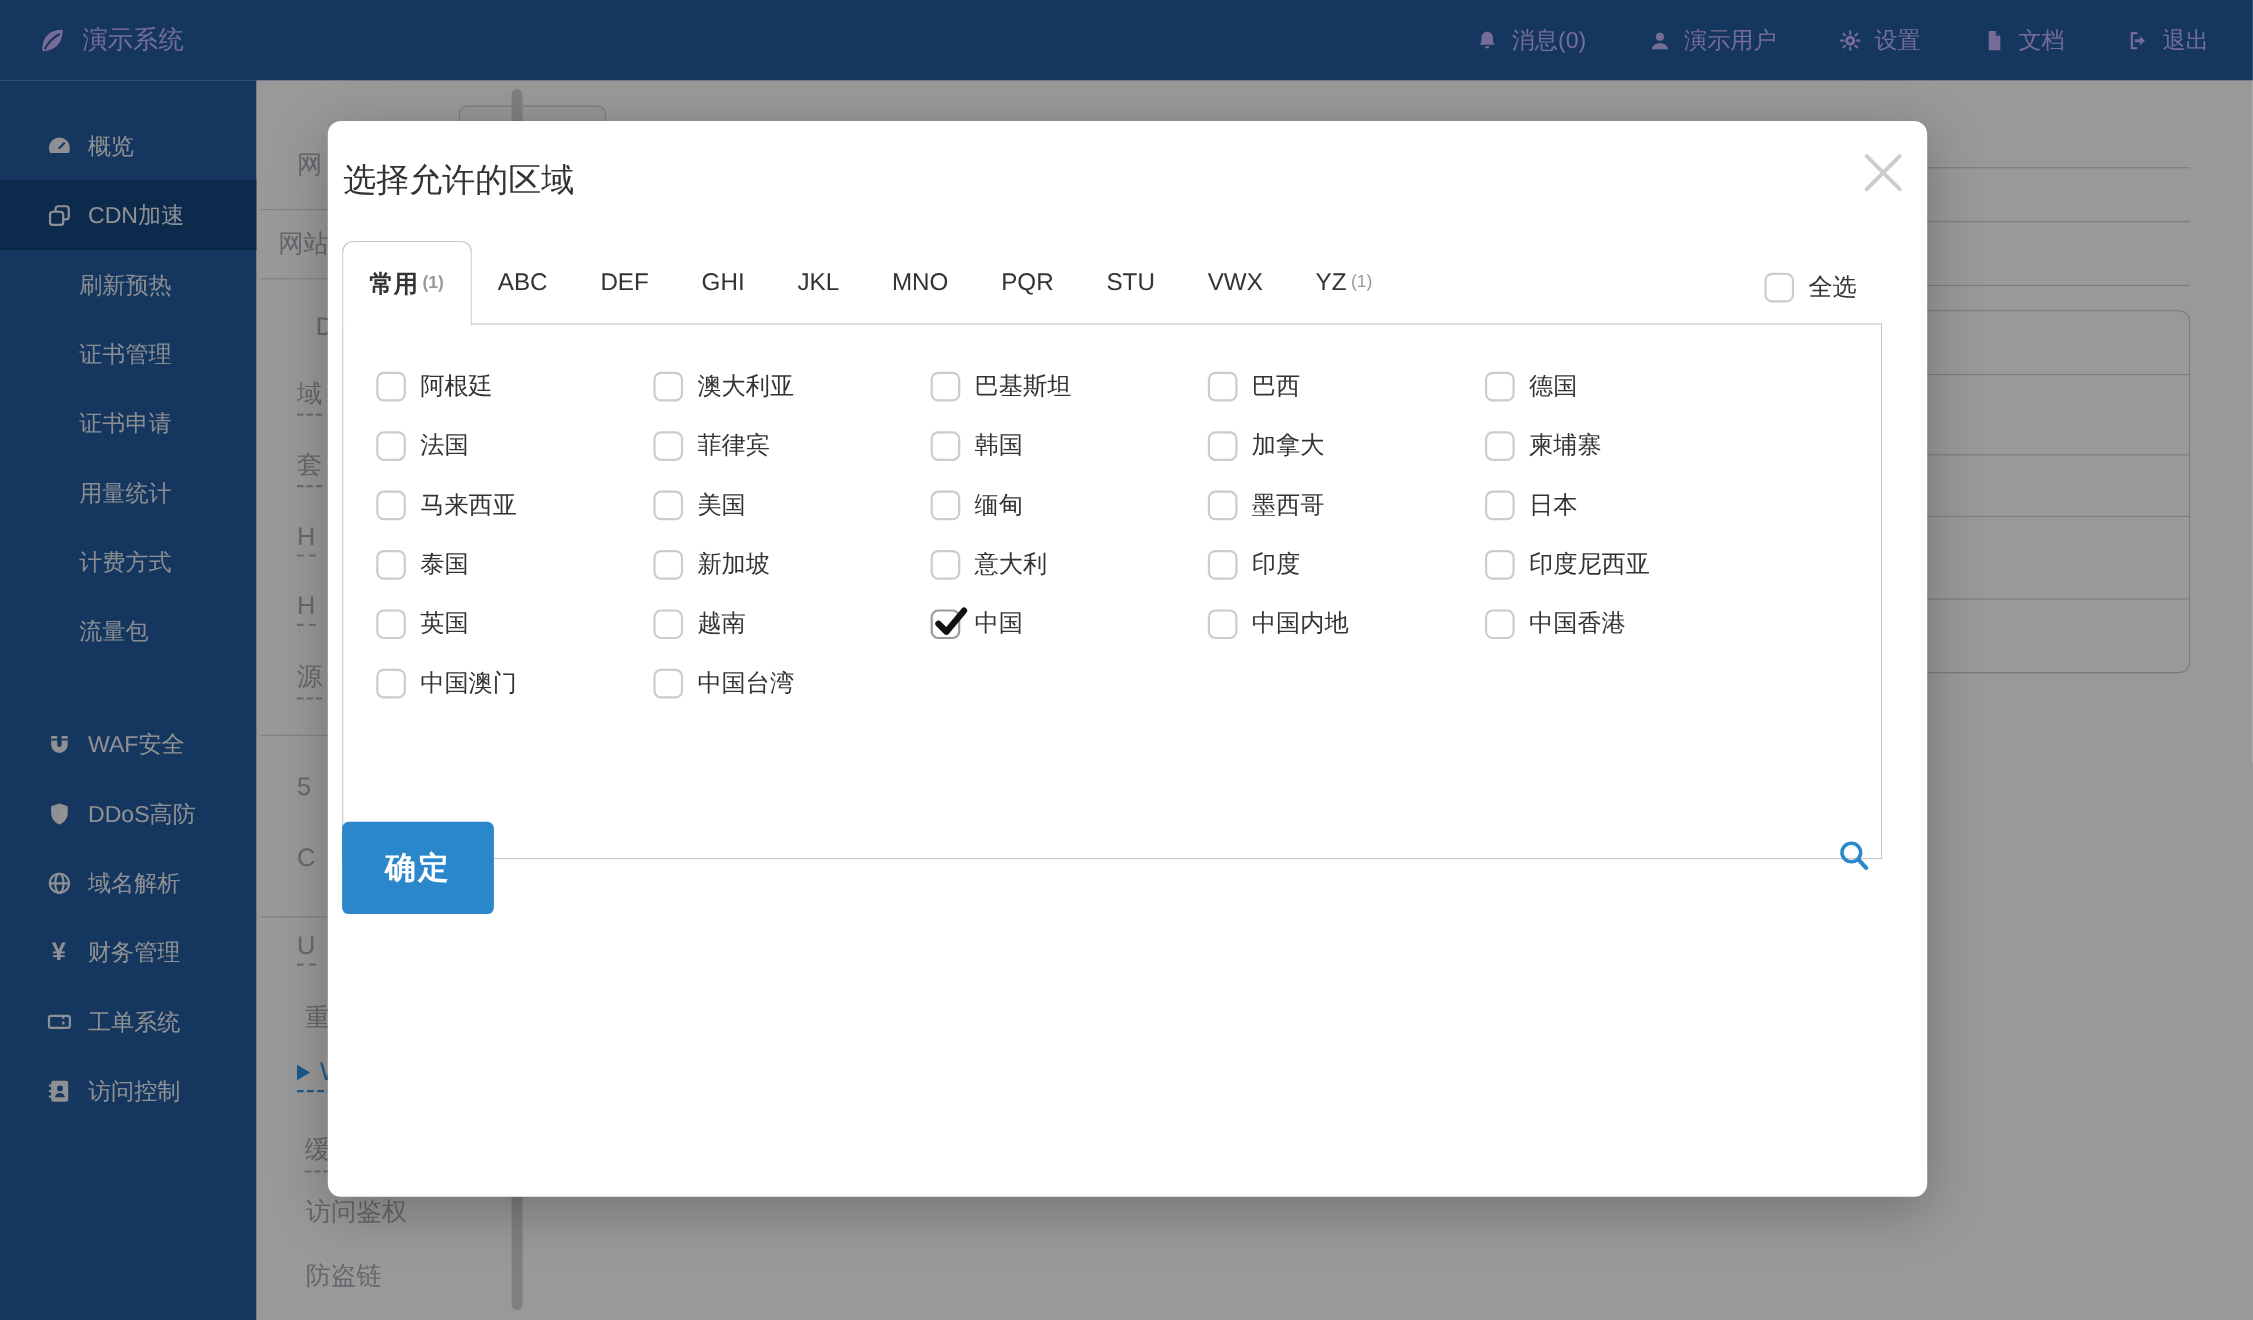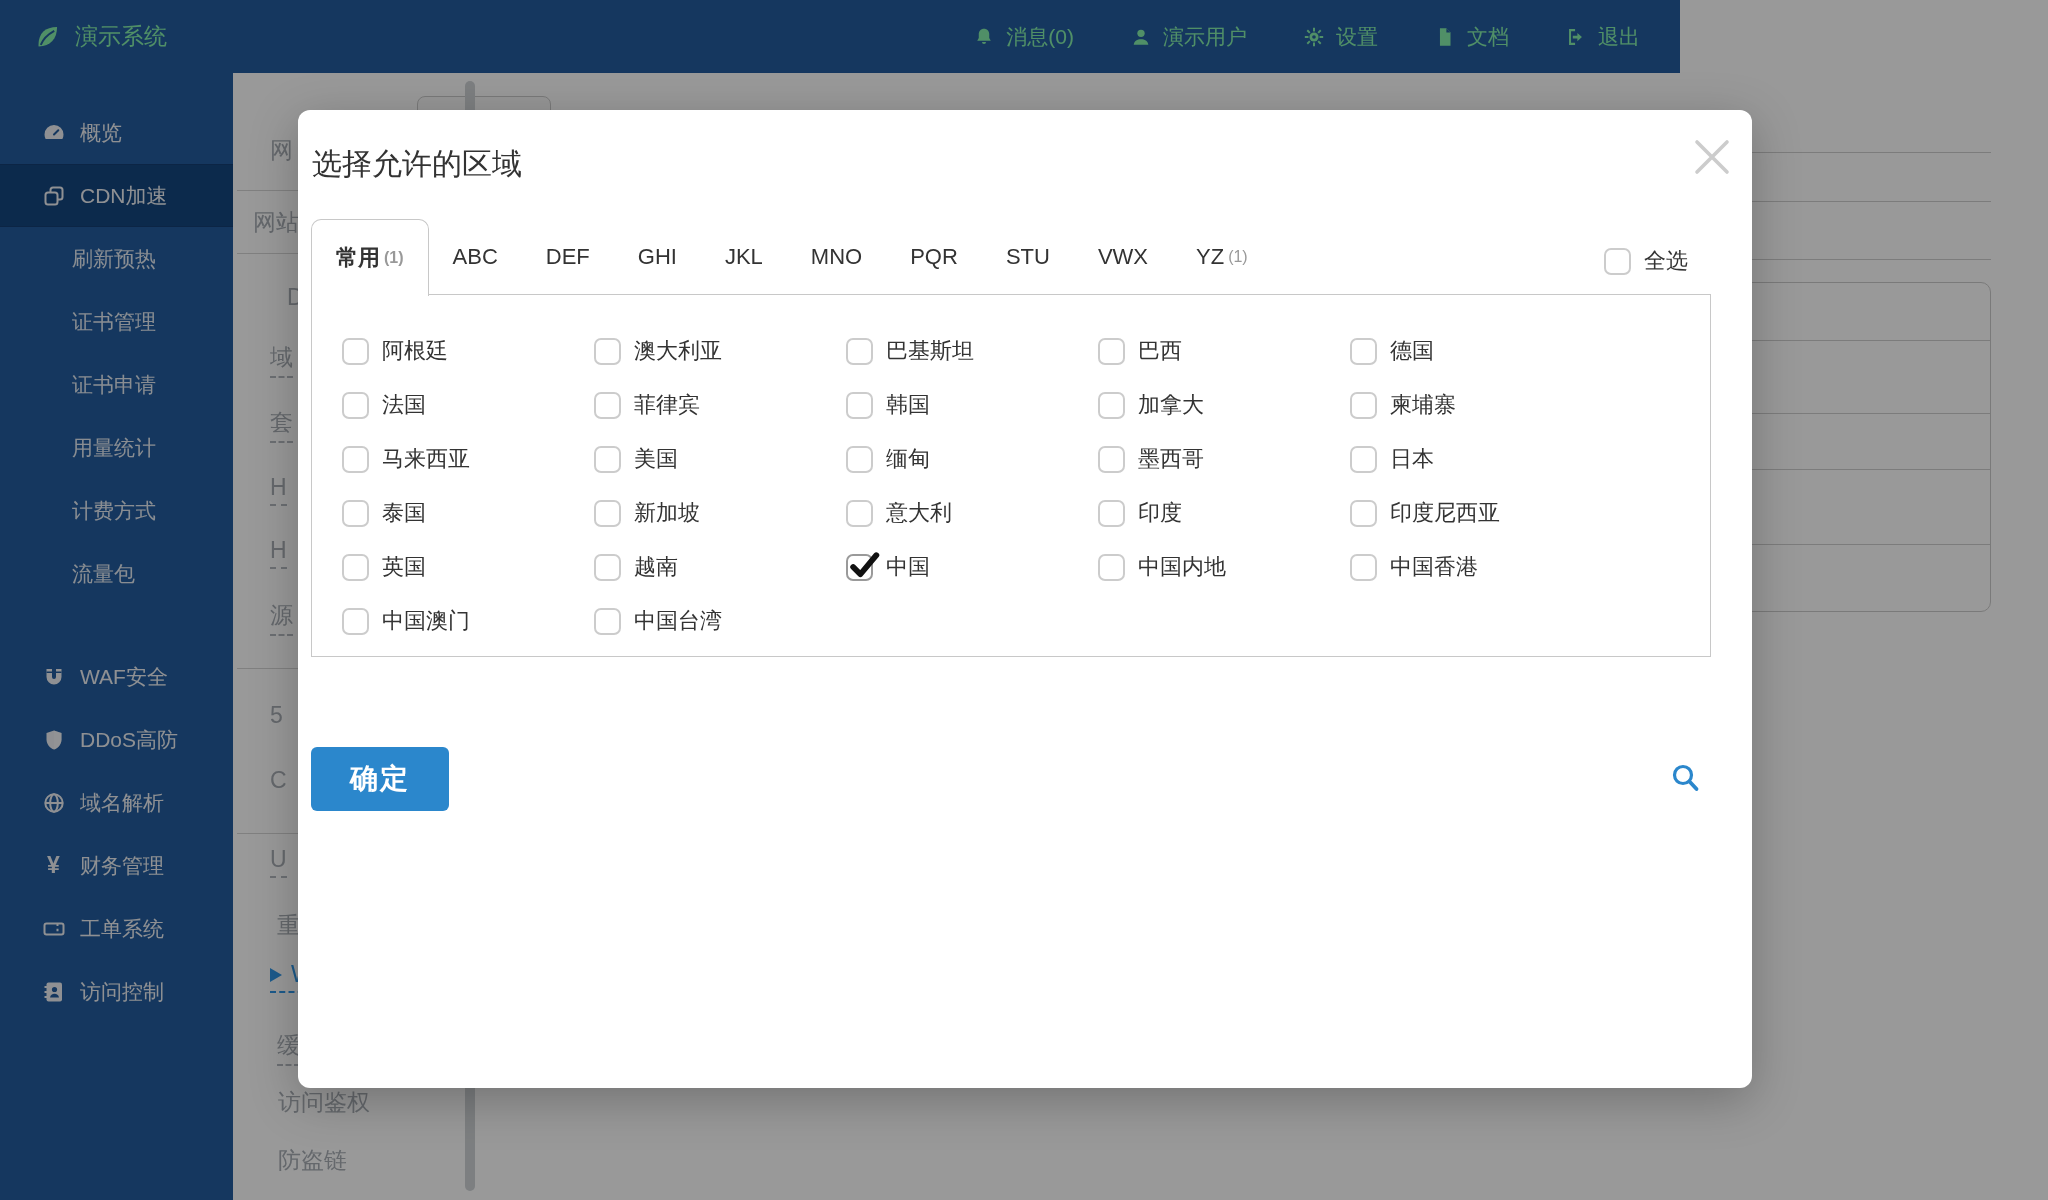--- a/index.html
+++ b/index.html
@@ -7,22 +7,22 @@
     --accent:#2b87cc; --link:#2f97e8;
     --modal-text:#333; --muted:#999;
   }
   *{box-sizing:border-box;}
   html,body{margin:0;padding:0;}
   body{width:2048px;height:1200px;position:relative;overflow:hidden;background:#fff;
        font-family:"Liberation Sans","DejaVu Sans",sans-serif;}
   .icon svg{display:block;}
 
   
-  .topbar{position:absolute;left:0;top:0;width:1680px;height:73px;background:var(--navy);
-          display:flex;align-items:center;justify-content:space-between;color:#86efac;z-index:1;}
+  .topbar{position:absolute;left:0;top:0;width:2048px;height:73px;background:var(--navy);
+          display:flex;align-items:center;justify-content:space-between;color:#c4b5fd;z-index:1;}
   .brand{display:flex;align-items:center;gap:14px;padding-left:34px;font-size:23px;cursor:pointer;}
   .topnav{display:flex;align-items:center;margin-right:40px;gap:56px;font-size:21px;}
   .nav-item{display:flex;align-items:center;gap:11px;cursor:pointer;white-space:nowrap;}
 
   
   .sidebar{position:absolute;left:0;top:73px;width:233px;height:1127px;background:var(--navy);
            z-index:1;padding-top:28px;color:#eef1f5;}
   .side-item{height:63px;display:flex;align-items:center;gap:13px;padding-left:40px;font-size:21px;cursor:pointer;}
   .side-item .icon{width:27px;display:flex;justify-content:center;}
   .side-item.sub{padding-left:72px;font-size:21px;color:rgba(255,255,255,.88);}
@@ -55,29 +55,29 @@
 
   .tabs{position:absolute;left:13px;top:108px;height:77px;display:flex;align-items:flex-end;z-index:2;}
   .tab{height:76px;padding:0 24px;display:flex;align-items:center;font-size:22px;color:#333;cursor:pointer;}
   .tab .cnt{font-size:16px;color:var(--muted);margin-left:4px;}
   .tab.active{height:77px;margin-bottom:-1px;background:#fff;border:1px solid #c8c8c8;border-bottom:none;
               border-radius:10px 10px 0 0;font-weight:bold;}
 
   .select-all{position:absolute;left:1306px;top:136px;display:flex;align-items:center;gap:13px;
               font-size:22px;color:#333;cursor:pointer;}
 
-  .box{position:absolute;left:13px;top:184px;width:1400px;height:363px;border:1px solid #c8c8c8;background:#fff;}
+  .box{position:absolute;left:13px;top:184px;width:1400px;height:487px;border:1px solid #c8c8c8;background:#fff;}
   .grid{position:absolute;left:30px;top:29px;display:grid;grid-template-columns:repeat(5,252px);
         grid-auto-rows:54px;align-items:center;}
   .region{display:flex;align-items:center;gap:13px;font-size:22px;color:#333;cursor:pointer;}
   .cb{width:27px;height:27px;border:2px solid #ccc;border-radius:7px;background:#fff;position:relative;flex:0 0 27px;}
   .cb.checked{border-color:#9a9a9a;}
   .cb.checked svg{position:absolute;left:0;top:-7px;}
 
-  .confirm-btn{position:absolute;left:13px;top:637px;width:138px;height:64px;border-radius:6px;
+  .confirm-btn{position:absolute;left:13px;top:637px;width:138px;height:84px;border-radius:6px;
                background:var(--accent);color:#fff;font-size:28px;font-weight:bold;letter-spacing:2px;
                display:flex;align-items:center;justify-content:center;cursor:pointer;}
   .search{position:absolute;left:1371px;top:651px;width:34px;height:34px;cursor:pointer;}
 </style>
 </head>
 <body>
 
 <div class="topbar">
   <div class="brand">
     <span class="icon">

